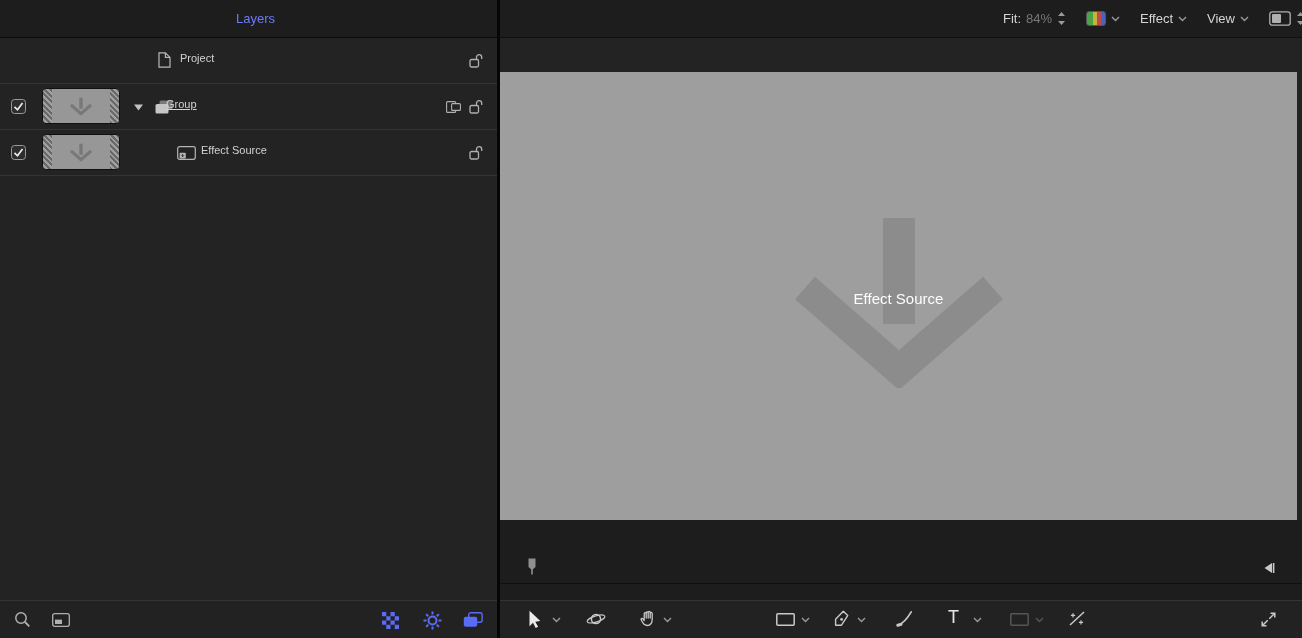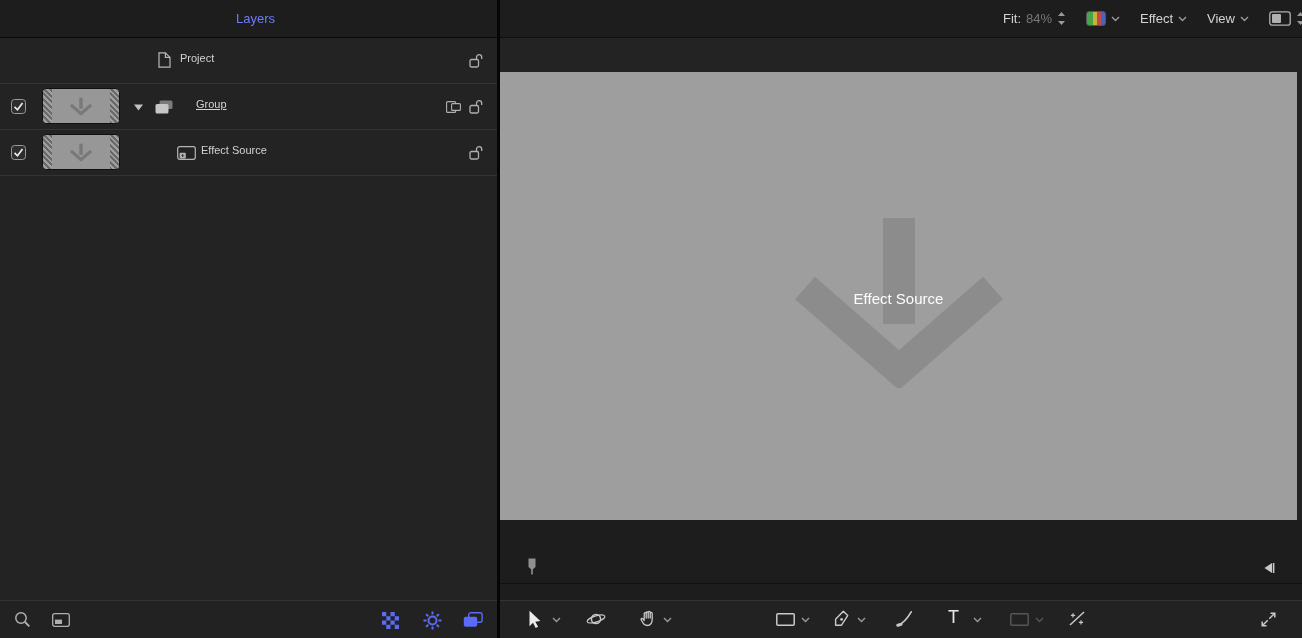--- a/index.html
+++ b/index.html
@@ -128,21 +128,21 @@
         <svg width="9" height="7" viewBox="0 0 9 7">
             <path d="M0 .5h9L4.5 6.5z" fill="#c2c2c2"></path>
           </svg>
       </span>
       <span class="group-icon">
         <svg width="18" height="14" viewBox="0 0 18 14">
             <rect x="4.5" y="0.5" width="13" height="8.5" rx="1.5" fill="#7a7a7a"></rect>
             <rect x="0.5" y="4" width="13" height="9.5" rx="1.5" fill="#c6c6c6"></rect>
           </svg>
       </span>
-      <span class="row-label" style="left:196px; text-decoration:underline;">Group</span>
+      <span class="row-label" style="left:166px; text-decoration:underline;">Group</span>
       <span class="blend-icon">
         <svg width="15" height="12" viewBox="0 0 15 12">
             <rect x="0.6" y="0.6" width="9" height="10.8" rx="1" fill="none" stroke="#b0b0b0" stroke-width="1.1"></rect>
             <rect x="5.6" y="2.6" width="8.8" height="6.8" rx="1" fill="#232323" stroke="#b0b0b0" stroke-width="1.1"></rect>
           </svg>
       </span>
       <span class="lock">
         <svg width="14" height="15" viewBox="0 0 14 15">
             <rect x="1" y="6.5" width="8.5" height="7.5" rx="1.5" fill="none" stroke="#b0b0b0" stroke-width="1.3"></rect>
             <path d="M7.5 6.5V4.2a2.6 2.6 0 0 1 5.2 0V6" fill="none" stroke="#b0b0b0" stroke-width="1.3"></path>

